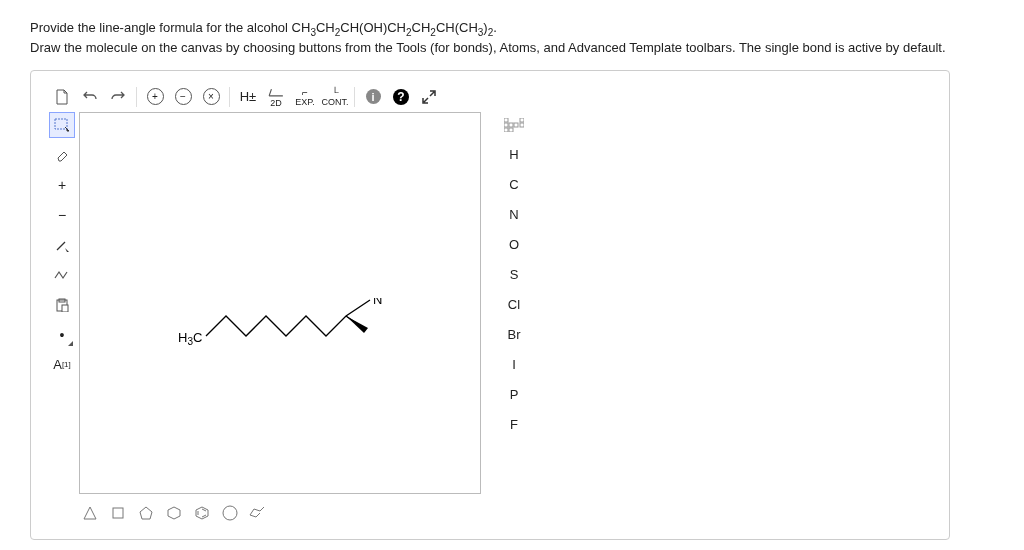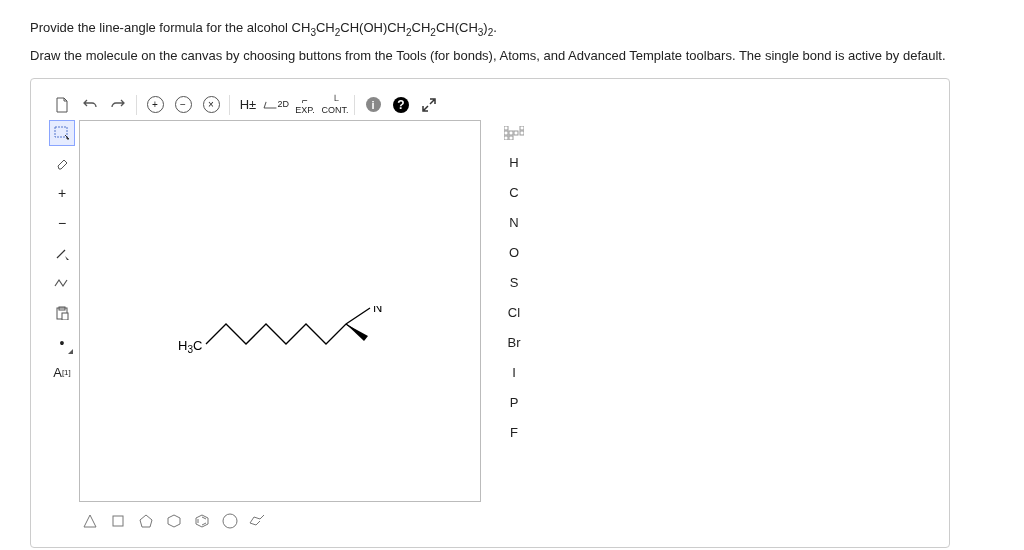--- a/index.html
+++ b/index.html
@@ -1,16 +1,16 @@
 <!DOCTYPE html>
 <html><head>
 <meta charset="utf-8">
 <style>
 body { font-family: Arial, sans-serif; font-size: 13px; margin: 0; padding: 20px 30px; color: #222; background: #fff; }
-.question-text { margin-bottom: 10px; }
+.question-text { margin-bottom: 2px; }
 .instruction-text { font-weight: normal; margin-bottom: 15px; }
 .editor-frame { border: 1px solid #ccc; border-radius: 4px; padding: 15px 18px; width: 920px; box-sizing: border-box; }
 .top-toolbar { display: flex; align-items: center; gap: 2px; margin-bottom: 4px; }
 .top-toolbar .tbtn { width: 26px; height: 22px; display: flex; align-items: center; justify-content: center; font-size: 12px; cursor: pointer; }
 .top-toolbar .tbtn svg { width: 16px; height: 16px; }
 .divider { width: 1px; height: 20px; background: #ddd; margin: 0 3px; }
 .main-area { display: flex; gap: 6px; }
 .left-toolbar { display: flex; flex-direction: column; gap: 4px; width: 24px; }
 .left-toolbar .lbtn { width: 24px; height: 24px; display: flex; align-items: center; justify-content: center; cursor: pointer; font-size: 14px; border: 1px solid transparent; }
 .left-toolbar .lbtn.selected { border: 1px solid #8aa5ff; background: #e6ecff; }
@@ -57,21 +57,21 @@
         <span class="circle-icon">+</span>
       </div>
     <div class="tbtn">
         <span class="circle-icon">−</span>
       </div>
     <div class="tbtn">
         <span class="circle-icon">×</span>
       </div>
     <div class="divider"></div>
     <div class="tbtn" style="font-size:13px;">H±</div>
-    <div class="tbtn" style="flex-direction:row;">
+    <div class="tbtn" style="flex-direction:column;">
         <svg width="14" height="8" viewBox="0 0 14 8">
           <path d="M1 7h12M1 7l2-6" stroke="#555" fill="none"></path>
         </svg>
         <span class="tool-label">2D</span>
       </div>
     <div class="tbtn" style="width:28px;flex-direction:column;">
         <span style="font-size:10px;">⌐</span>
         <span class="tool-label">EXP.</span>
       </div>
     <div class="tbtn" style="width:28px;flex-direction:column;">

